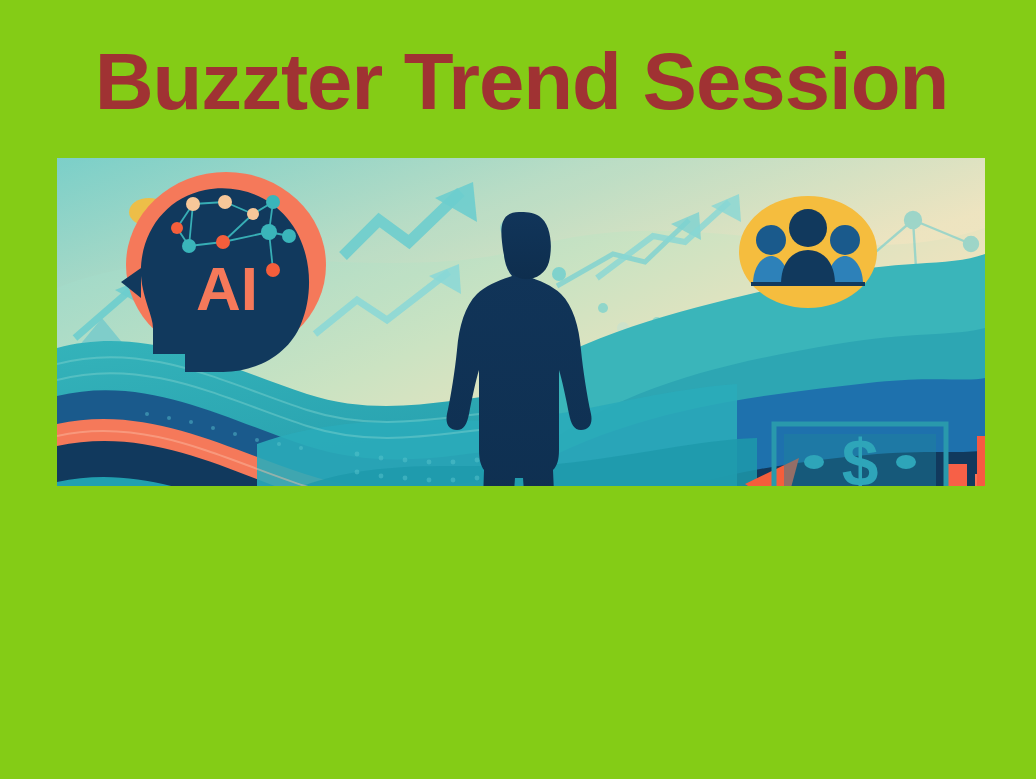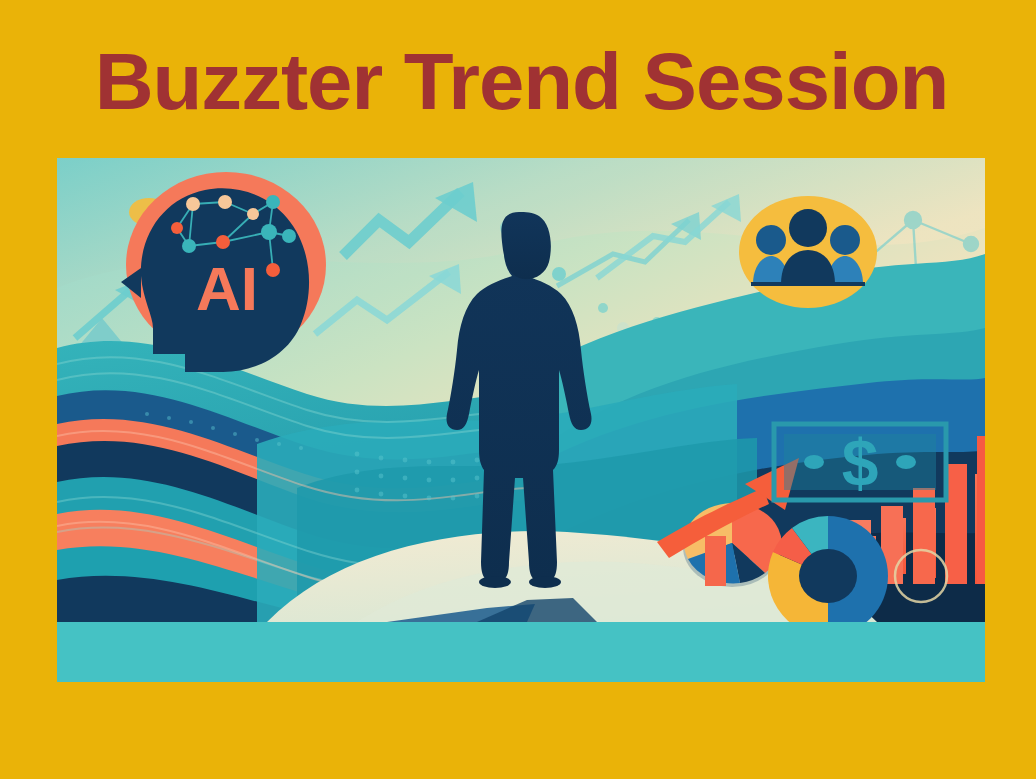--- a/index.html
+++ b/index.html
@@ -27,30 +27,30 @@
     font-size:80px;
     line-height:88px;
     letter-spacing:-1px;
     white-space:nowrap;
     text-align:center;
     transform:scaleX(1.02);
   }
   
   #illustration{
     position:absolute;
-    left:57px;top:158px;width:928px;height:524px;
+    left:57px;top:158px;width:928px;height:328px;
     overflow:hidden;
     background:#45C2C4;
   }
   #illustration svg{display:block;width:928px;height:464px;}
 </style>
 </head>
 <body style="background: rgb(253, 251, 204);">
 
-<div id="page" style="background: #eab308;">
+<div id="page" style="background: #84cc16;">
 
   <div id="title-bar">
     <div id="page-title" style="color: rgb(160, 50, 51);">Buzzter Trend Session</div>
   </div>
 
   <div id="illustration">
     <svg viewBox="0 0 928 464" xmlns="http://www.w3.org/2000/svg">
       <defs>
         <linearGradient id="skyGrad" x1="0" y1="0" x2="0.9" y2="1">
           <stop offset="0" stop-color="#8FD9D0"></stop>

